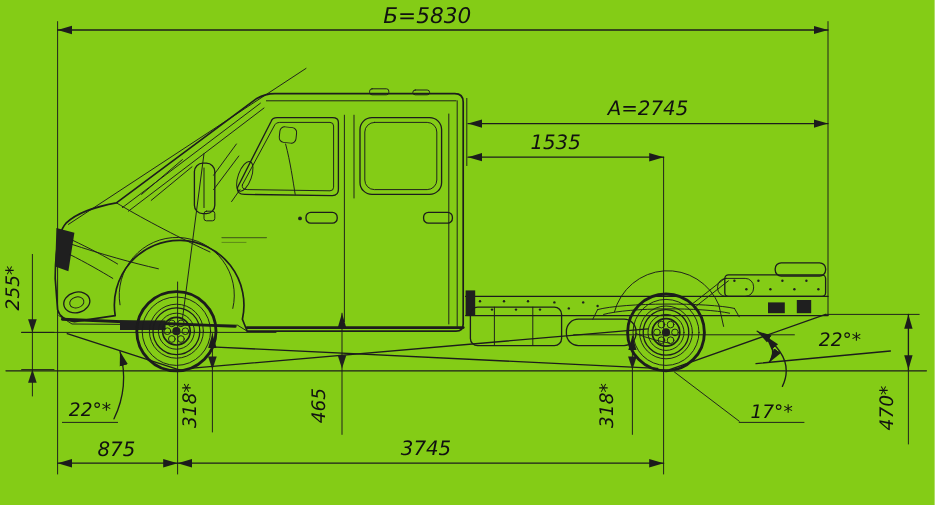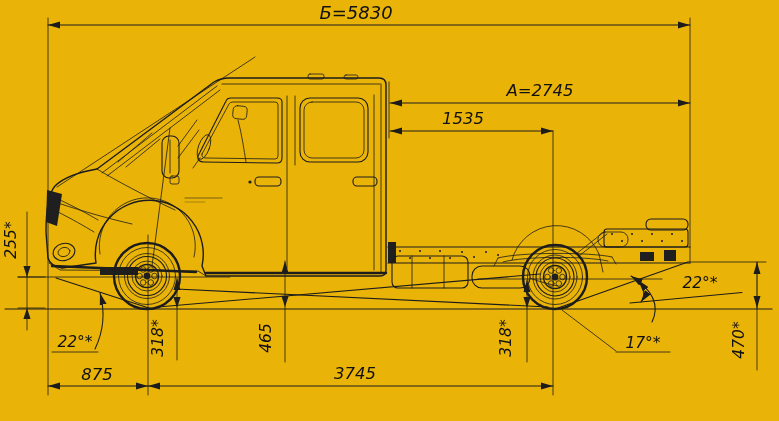--- a/index.html
+++ b/index.html
@@ -1,16 +1,16 @@
 <!DOCTYPE html>
 <html><head>
 <meta charset="utf-8">
 <style>
   html,body{margin:0;padding:0;background:#ffffff;}
-  .stage{width:779px;height:421px;background:#eab308;position:relative;overflow:hidden;}
+  .stage{width:779px;height:421px;background:#84cc16;position:relative;overflow:hidden;}
   svg{display:block;}
   .ln{stroke:#1c1c1c;fill:none;stroke-width:1.1;stroke-linecap:round;stroke-linejoin:round;}
   .thin{stroke-width:0.8;}
   .med{stroke-width:1.4;}
   .thick{stroke-width:2.4;}
   .dk{fill:#1f1f1f;stroke:none;}
   .dim-text{font:italic 16.5px "DejaVu Sans", sans-serif;fill:#111;text-anchor:middle;}
   .dim-big{font-size:18px;}
   .dim-sm{font-size:15.5px;}
 </style>

